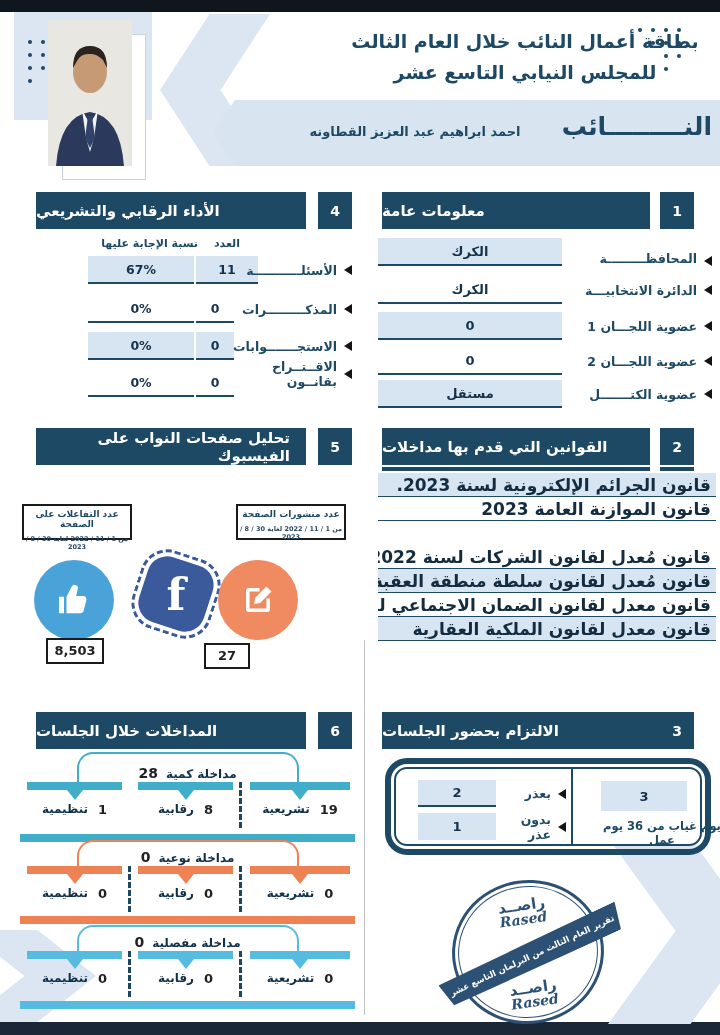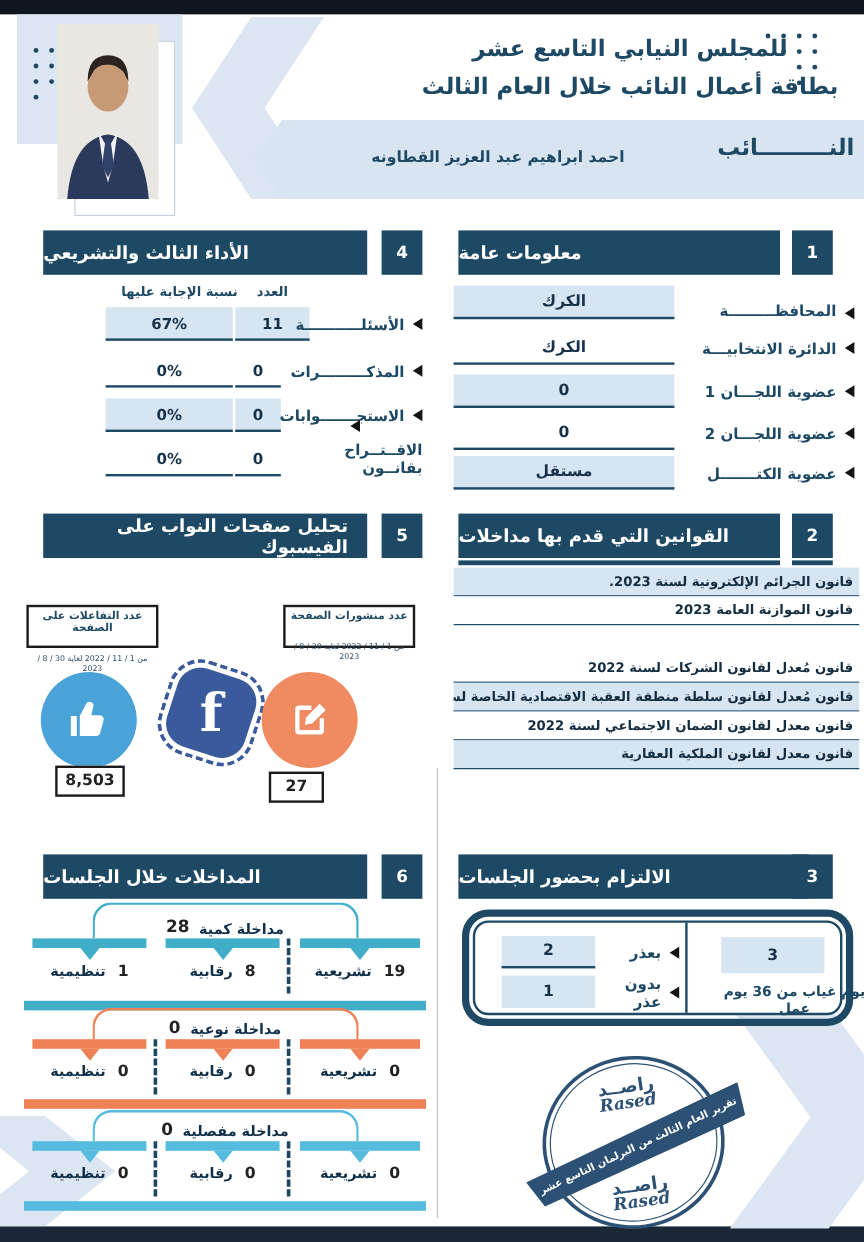--- a/index.html
+++ b/index.html
@@ -18,21 +18,21 @@
 
   .dots { display:grid; grid-gap:9px; }
   .dot { width:4px; height:4px; border-radius:50%; background:#1d4965; }
   .dot.hide { visibility:hidden; }
 
   
   .name-band { left:212px; top:100px; width:508px; height:66px; background:#d9e4f1;
                clip-path:polygon(4.5% 0,100% 0,100% 100%,4.5% 100%,0 50%); }
   .hdr-title { left:350px; top:26px; width:350px; text-align:center; color:#1d4965;
                font-size:19px; font-weight:600; line-height:31px; direction:rtl; }
-  .mp-word { left:600px; top:112px; width:112px; color:#1d4965; font-size:19px; font-weight:bold;
+  .mp-word { left:600px; top:112px; width:112px; color:#1d4965; font-size:25px; font-weight:bold;
              direction:rtl; }
   .mp-name { left:300px; top:124px; width:230px; color:#1d4965; font-size:13px; font-weight:bold;
              text-align:center; direction:rtl; }
   .photo-frame { left:62px; top:34px; width:84px; height:146px; background:#fff; border:1px solid #c6d2e0; }
   .photo { left:48px; top:20px; width:84px; height:146px; background:#e8e6e1; overflow:hidden; }
 
   
   .sec-bar { height:37px; background:#1d4965; color:#fff; display:flex; align-items:center;
              justify-content:flex-end; padding-right:16px; font-size:15px; font-weight:bold; direction:rtl; }
   .sec-num { height:37px; background:#1d4965; color:#fff; display:flex; align-items:center;
@@ -51,26 +51,26 @@
          border-right:8px solid #141414; flex:0 0 auto; }
 
   
   .perf-col-h { color:#1d4965; font-size:11px; font-weight:bold; text-align:right; direction:rtl; }
   .perf-box { height:28px; border-bottom:2px solid #1d4965; display:flex; align-items:center;
               justify-content:center; font-size:12.5px; font-weight:bold; color:#16324a; }
 
   
   .law-row { left:378px; width:338px; height:24px; border-bottom:1.5px solid #1d4965;
              direction:rtl; display:flex; align-items:center; padding:0 5px;
-             font-size:11px; font-weight:bold; color:#132c40; white-space:nowrap; overflow:hidden; }
+             font-size:17px; font-weight:bold; color:#132c40; white-space:nowrap; overflow:hidden; }
 
   
   .fb-label-box { border:2px solid #1b1b1b; background:#fff; text-align:center; padding-top:3px; }
   .fb-label-box .t { font-size:9px; font-weight:bold; color:#1d4965; direction:rtl; }
-  .fb-label-box .d { font-size:6.5px; color:#2a4a63; direction:rtl; margin-top:16px; }
+  .fb-label-box .d { font-size:6.5px; color:#2a4a63; direction:rtl; margin-top:6px;font-weight:bold; }
   .fb-circle { border-radius:50%; display:flex; align-items:center; justify-content:center; }
   .fb-val { border:2px solid #1b1b1b; background:#fff; text-align:center; font-size:13px;
             font-weight:bold; color:#222; line-height:22px; }
 
   
   .att-outer { left:385px; top:758px; width:326px; height:97px; border:6px solid #1d4965; border-radius:22px; }
   .att-inner { position:absolute; inset:3px; border:2px solid #1d4965; border-radius:13px; background:#fff; }
   .att-box { background:#d7e4f2; display:flex; align-items:center; justify-content:center;
              font-size:13px; font-weight:bold; color:#16324a; }
   .att-lbl { font-size:11.5px; font-weight:bold; color:#1d4965; direction:rtl;margin-left:20px; }
@@ -147,22 +147,22 @@
       <span class="dot hide"></span>
       <span class="dot"></span>
       <span class="dot"></span>
     <span class="dot hide"></span>
       <span class="dot hide"></span>
       <span class="dot"></span>
       <span class="dot hide"></span>
   </div>
 
   <div class="abs hdr-title">
+    <div>بطاقة أعمال النائب خلال العام الثالث</div>
     <div>للمجلس النيابي التاسع عشر</div>
-    <div>بطاقة أعمال النائب خلال العام الثالث</div>
   </div>
   <div class="abs mp-word">النـــــــــائب</div>
   <div class="abs mp-name">احمد ابراهيم عبد العزيز القطاونه</div>
 
   <div class="abs photo-frame"></div>
   <div class="abs photo">
     <svg width="84" height="146" viewBox="0 0 84 146">
       <rect width="84" height="146" fill="#e9e7e2"></rect>
       <ellipse cx="42" cy="52" rx="17" ry="21" fill="#c79a76"></ellipse>
       <path d="M25 48 Q25 26 42 26 Q59 26 59 48 L55 40 Q48 33 42 34 Q33 33 29 41 Z" fill="#2a2320"></path>
@@ -201,21 +201,21 @@
     <span>عضوية اللجـــان 2</span>
   </div>
 
   <div class="abs info-box lt" style="top:380px;">مستقل</div>
   <div class="abs row-label" style="left:560px;top:380px;width:152px;height:28px;">
     <span class="tri"></span>
     <span>عضوية الكتـــــــل</span>
   </div>
 
   <div class="abs sec-bar" style="left:36px;top:192px;width:270px;">
-    <span>الأداء الثالث والتشريعي</span>
+    <span>الأداء الرقابي والتشريعي</span>
   </div>
   <div class="abs sec-num" style="left:318px;top:192px;width:34px;">4</div>
 
   <div class="abs perf-col-h" style="left:190px;top:237px;width:50px;">العدد</div>
   <div class="abs perf-col-h" style="left:86px;top:237px;width:112px;">نسبة الإجابة عليها</div>
 
   <div class="abs perf-box lt" style="left:196px;top:256px;width:62px;">11</div>
   <div class="abs perf-box lt" style="left:88px;top:256px;width:106px;">67%</div>
   <div class="abs row-label" style="left:240px;top:256px;width:112px;height:28px;">
     <span class="tri"></span>
@@ -231,21 +231,21 @@
 
   <div class="abs perf-box lt" style="left:196px;top:332px;width:38px;">0</div>
   <div class="abs perf-box lt" style="left:88px;top:332px;width:106px;">0%</div>
   <div class="abs row-label" style="left:240px;top:332px;width:112px;height:28px;">
     <span class="tri"></span>
     <span>الاستجـــــــوابات</span>
   </div>
 
   <div class="abs perf-box wt" style="left:196px;top:369px;width:38px;">0</div>
   <div class="abs perf-box wt" style="left:88px;top:369px;width:106px;">0%</div>
-  <div class="abs row-label" style="left:240px;top:350px;width:112px;height:28px;flex-direction:column;">
+  <div class="abs row-label" style="left:240px;top:360px;width:112px;height:28px;">
     <span class="tri"></span>
     <span>الاقــتــراح بقانــون</span>
   </div>
 
   <div class="abs sec-bar" style="left:382px;top:428px;width:268px;">
     <span>القوانين التي قدم بها مداخلات</span>
   </div>
   <div class="abs sec-num" style="left:660px;top:428px;width:34px;">2</div>
   <div class="abs" style="left:382px;top:467px;width:268px;height:4px;background:#1d4965;"></div>
   <div class="abs" style="left:660px;top:467px;width:34px;height:4px;background:#1d4965;"></div>
@@ -283,21 +283,21 @@
   </div>
 
   <div class="abs fb-circle" style="left:218px;top:560px;width:80px;height:80px;background:#f08a60;">
     <svg width="36" height="36" viewBox="0 0 24 24">
       <path fill="#ffffff" d="M4 6a2 2 0 0 1 2-2h7v2.4H6.4v11.2h11.2V11H20v7a2 2 0 0 1-2 2H6a2 2 0 0 1-2-2z"></path>
       <path fill="#ffffff" d="M17.6 3l3.4 3.4-7.6 7.6-4 .6.6-4z"></path>
     </svg>
   </div>
 
   <div class="abs fb-val" style="left:46px;top:638px;width:58px;height:26px;">8,503</div>
-  <div class="abs fb-val" style="left:204px;top:643px;width:46px;height:26px;margin-left:20px;">27</div>
+  <div class="abs fb-val" style="left:204px;top:643px;width:46px;height:26px;">27</div>
 
   <div class="abs sec-bar" style="left:382px;top:712px;width:292px;">
     <span>الالتزام بحضور الجلسات</span>
   </div>
   <div class="abs sec-num" style="left:660px;top:712px;width:34px;">3</div>
 
   <div class="abs att-outer">
     <div class="att-inner">
       <div style="position:absolute;left:175px;top:0;width:2px;height:100%;background:#1d4965;"></div>
 

